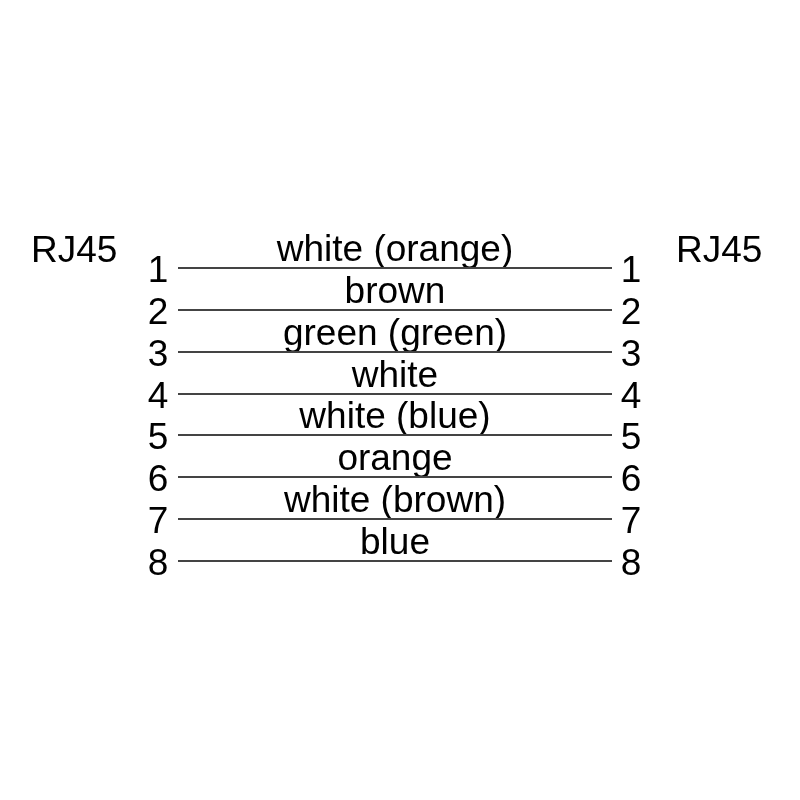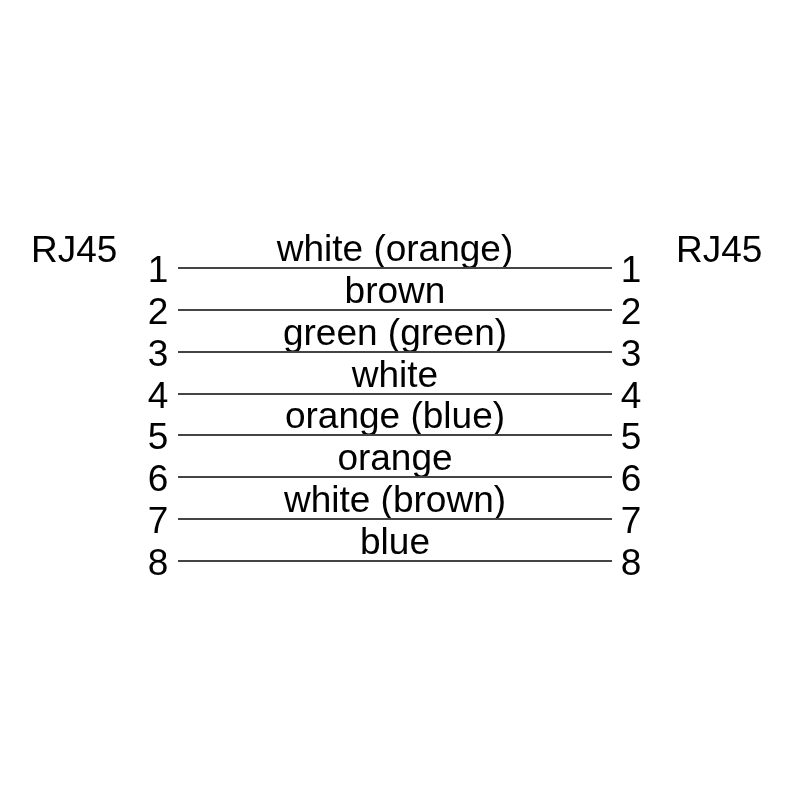--- a/index.html
+++ b/index.html
@@ -98,21 +98,21 @@
 
   <div class="wire" style="top:394px">
     <span class="pin pin-left">4</span>
     <span class="wire-label">white</span>
     <span class="wire-line"></span>
     <span class="pin pin-right">4</span>
   </div>
 
   <div class="wire" style="top:435px">
     <span class="pin pin-left">5</span>
-    <span class="wire-label">orange (blue)</span>
+    <span class="wire-label">white (blue)</span>
     <span class="wire-line"></span>
     <span class="pin pin-right">5</span>
   </div>
 
   <div class="wire" style="top:477px">
     <span class="pin pin-left">6</span>
     <span class="wire-label">orange</span>
     <span class="wire-line"></span>
     <span class="pin pin-right">6</span>
   </div>

